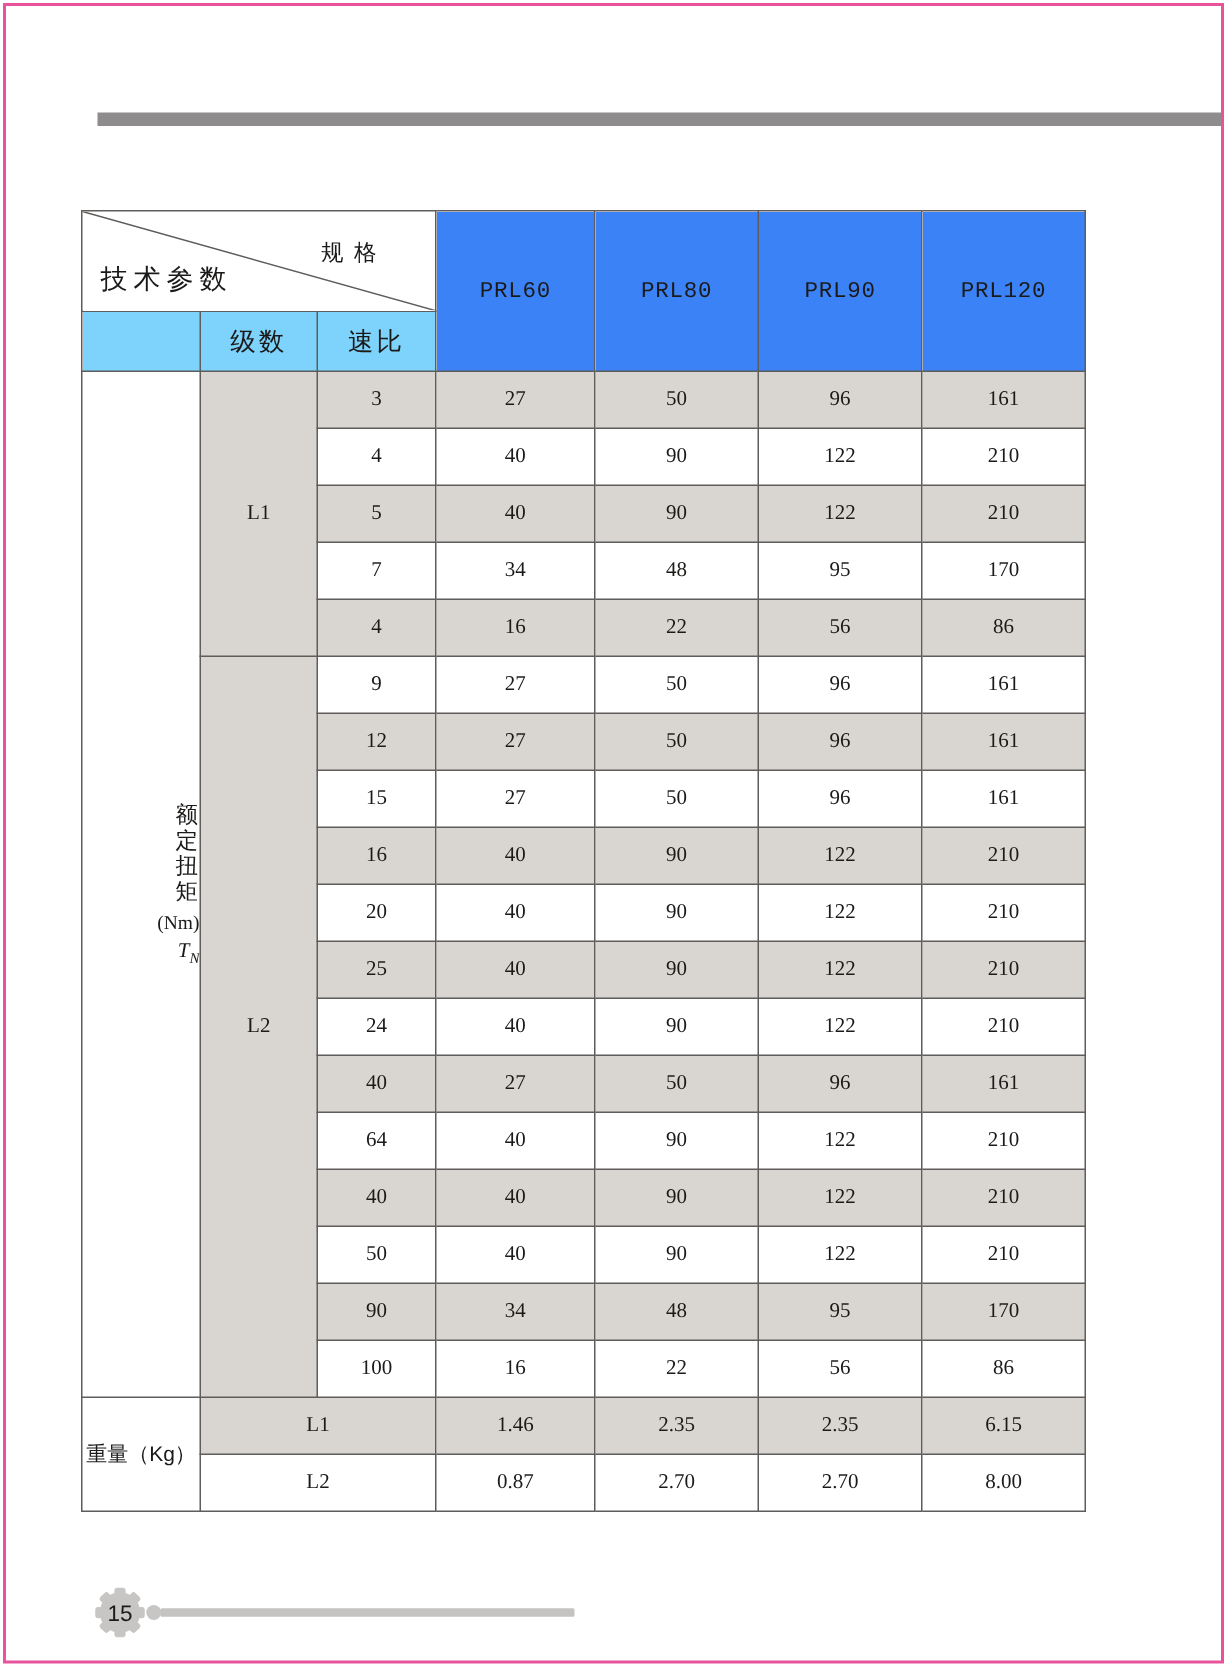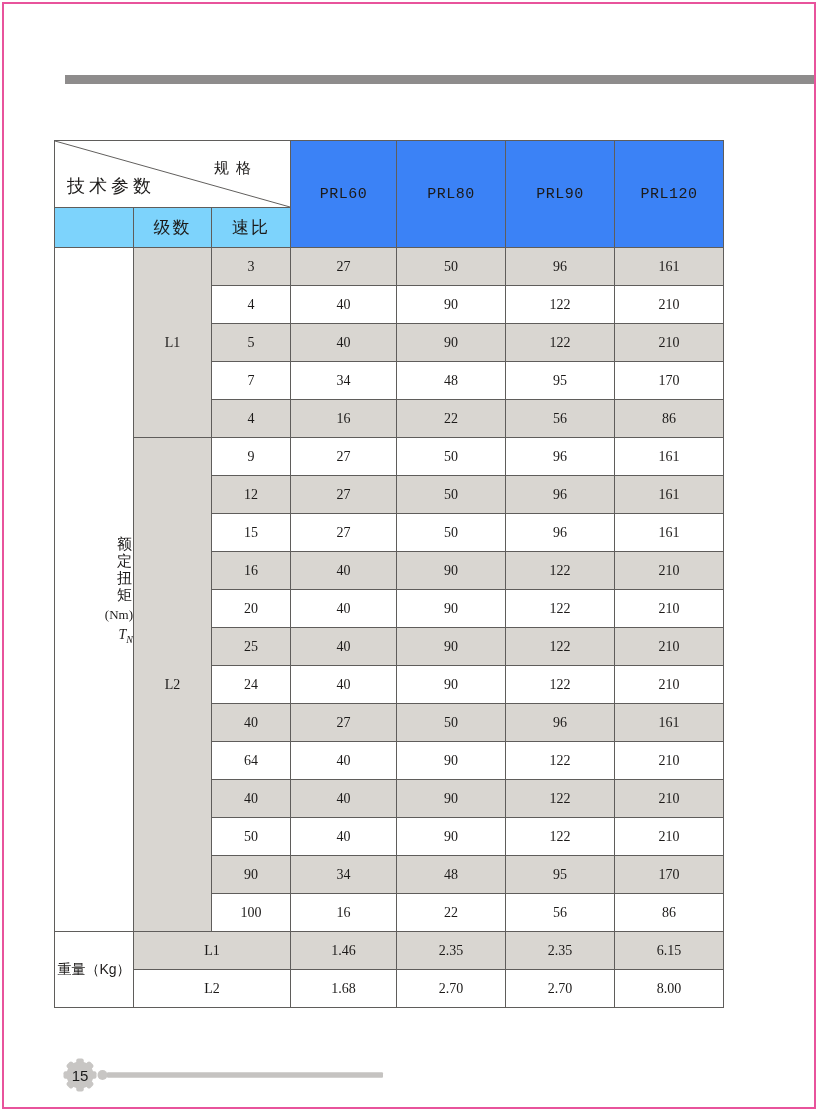--- a/index.html
+++ b/index.html
@@ -214,21 +214,21 @@
       <tr>
         <td class="side-label weight-label" rowspan="2">重量（Kg）</td>
         <td colspan="2">L1</td>
         <td>1.46</td>
         <td>2.35</td>
         <td>2.35</td>
         <td>6.15</td>
       </tr>
       <tr>
         <td colspan="2">L2</td>
-        <td>1.68</td>
+        <td>0.87</td>
         <td>2.70</td>
         <td>2.70</td>
         <td>8.00</td>
       </tr>
     </tbody>
   </table>
 
   <svg class="footer-art" width="340" height="48" viewBox="0 0 340 48">
     <g fill="#c8c6c4">
       <rect x="5.5" y="19.25" width="33" height="7.5" rx="2" transform="rotate(0 22 23)"></rect>

